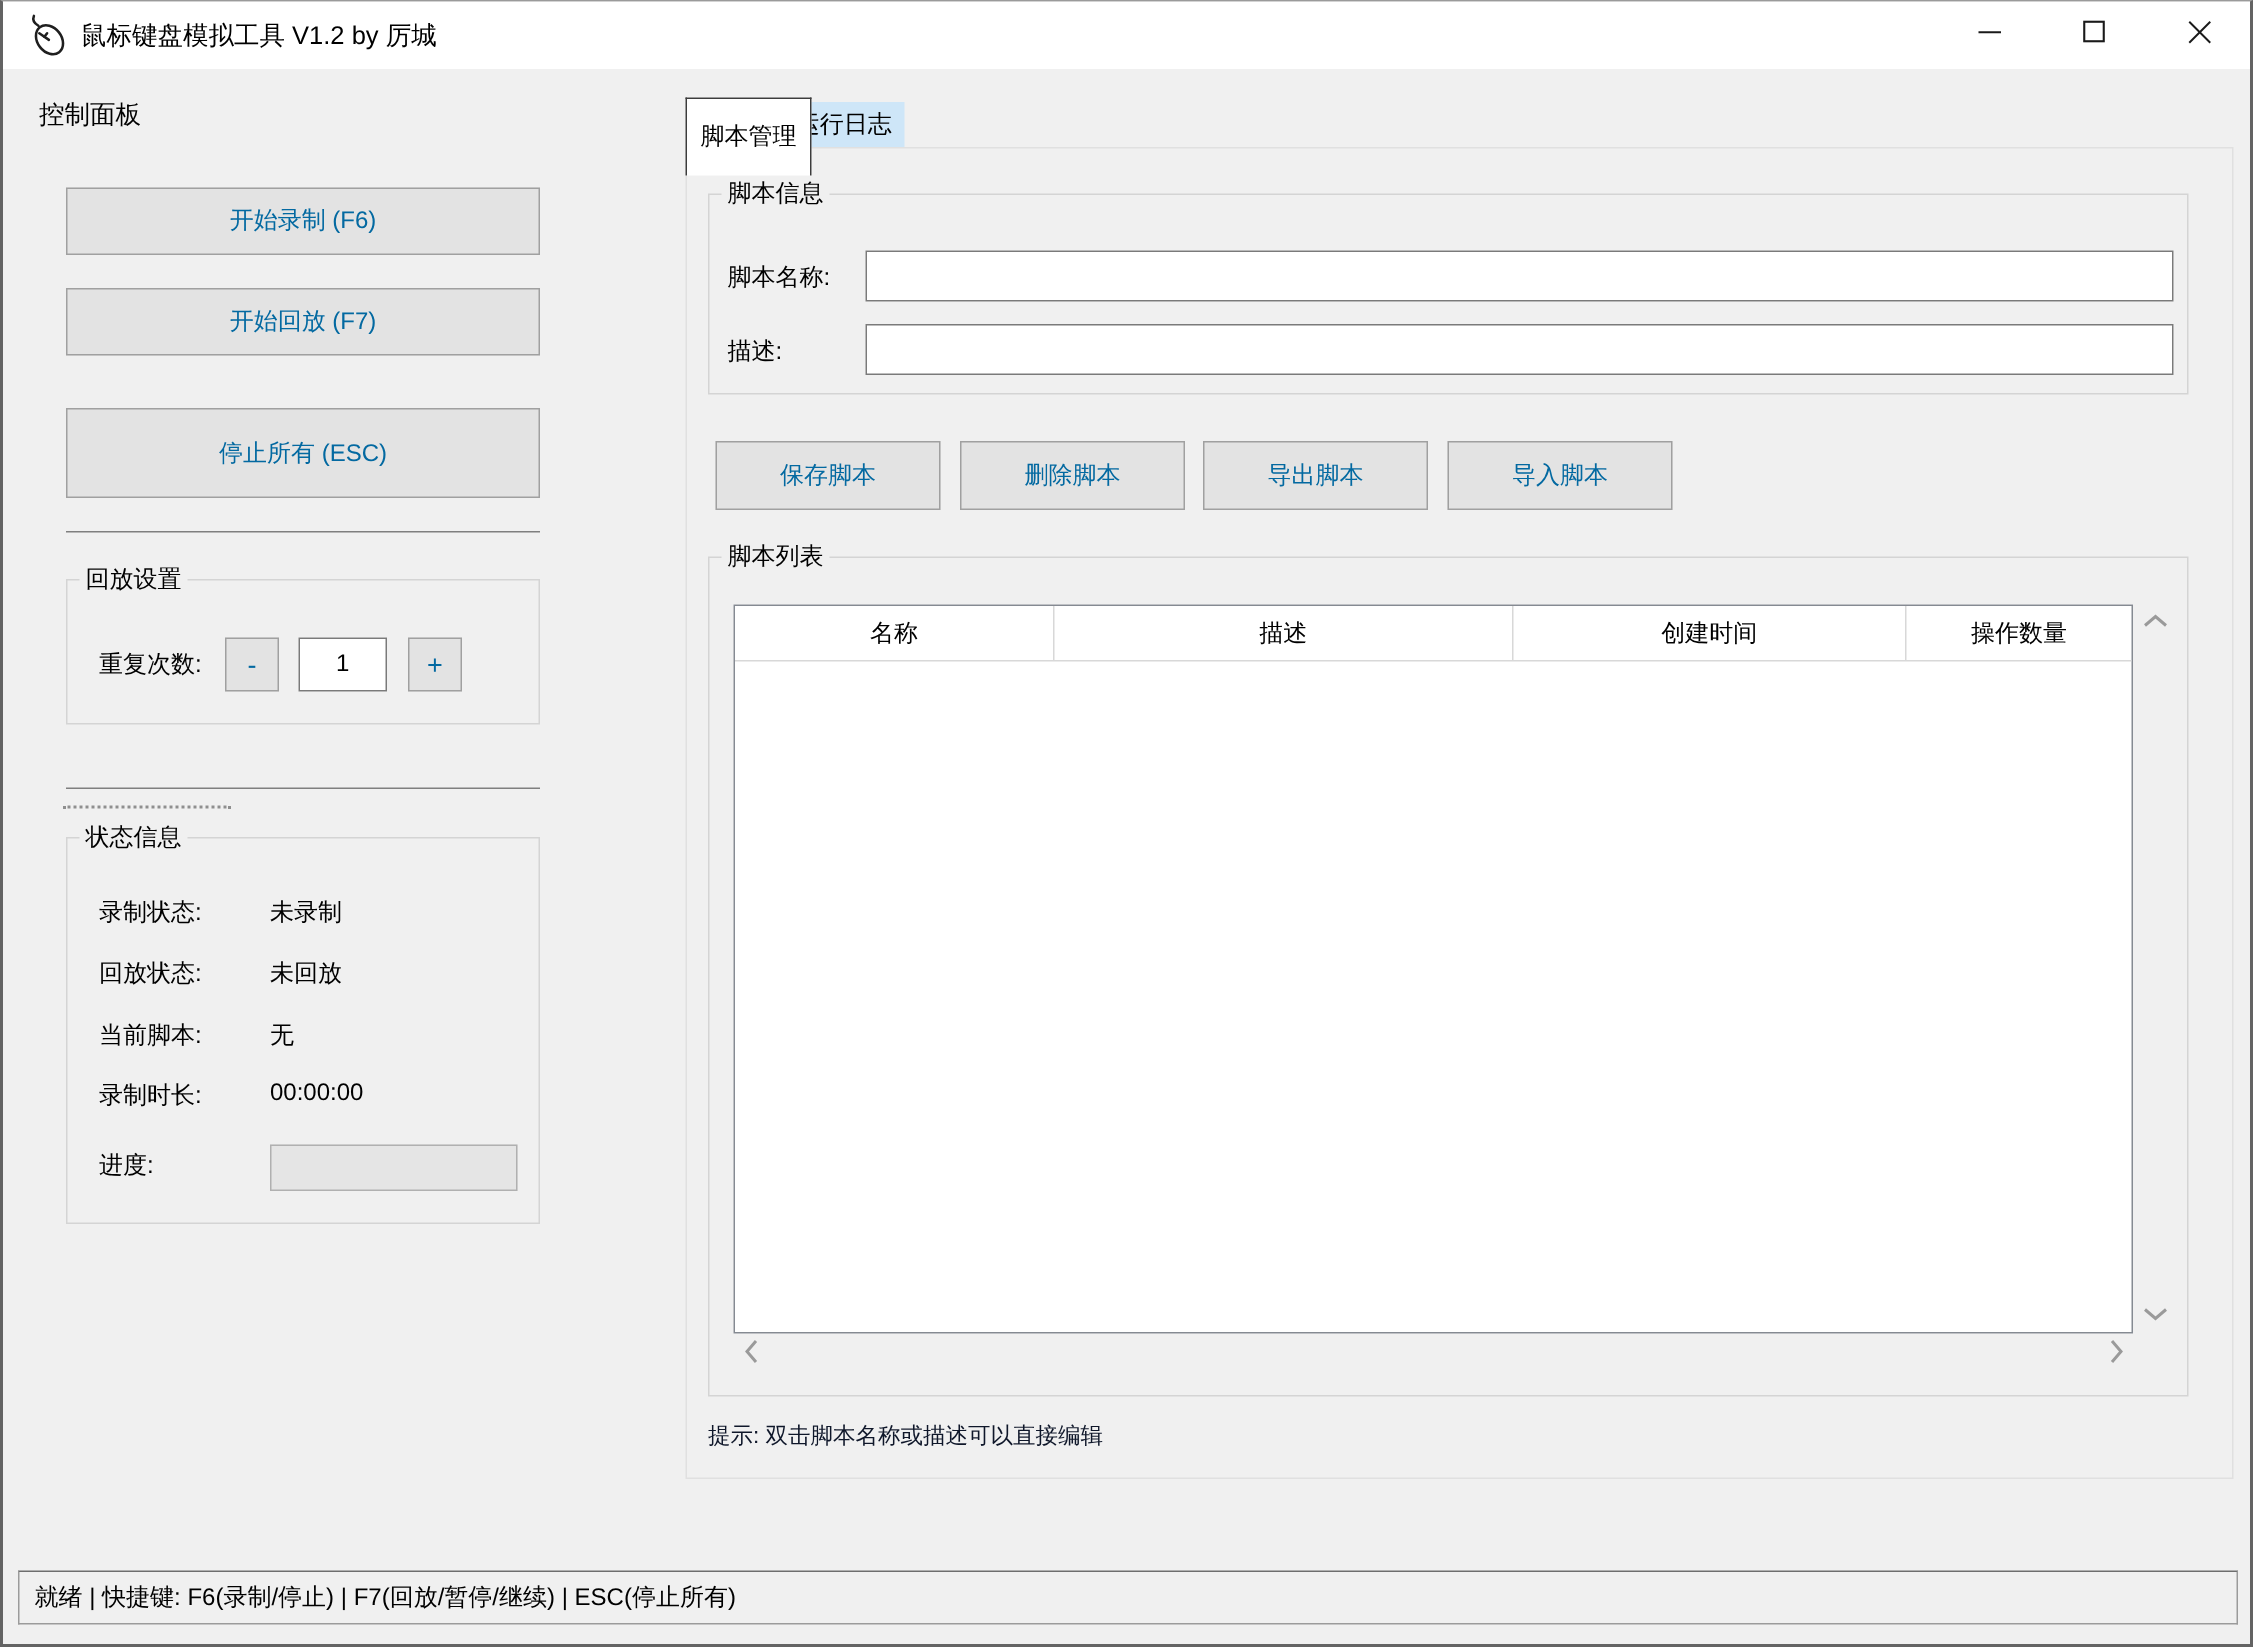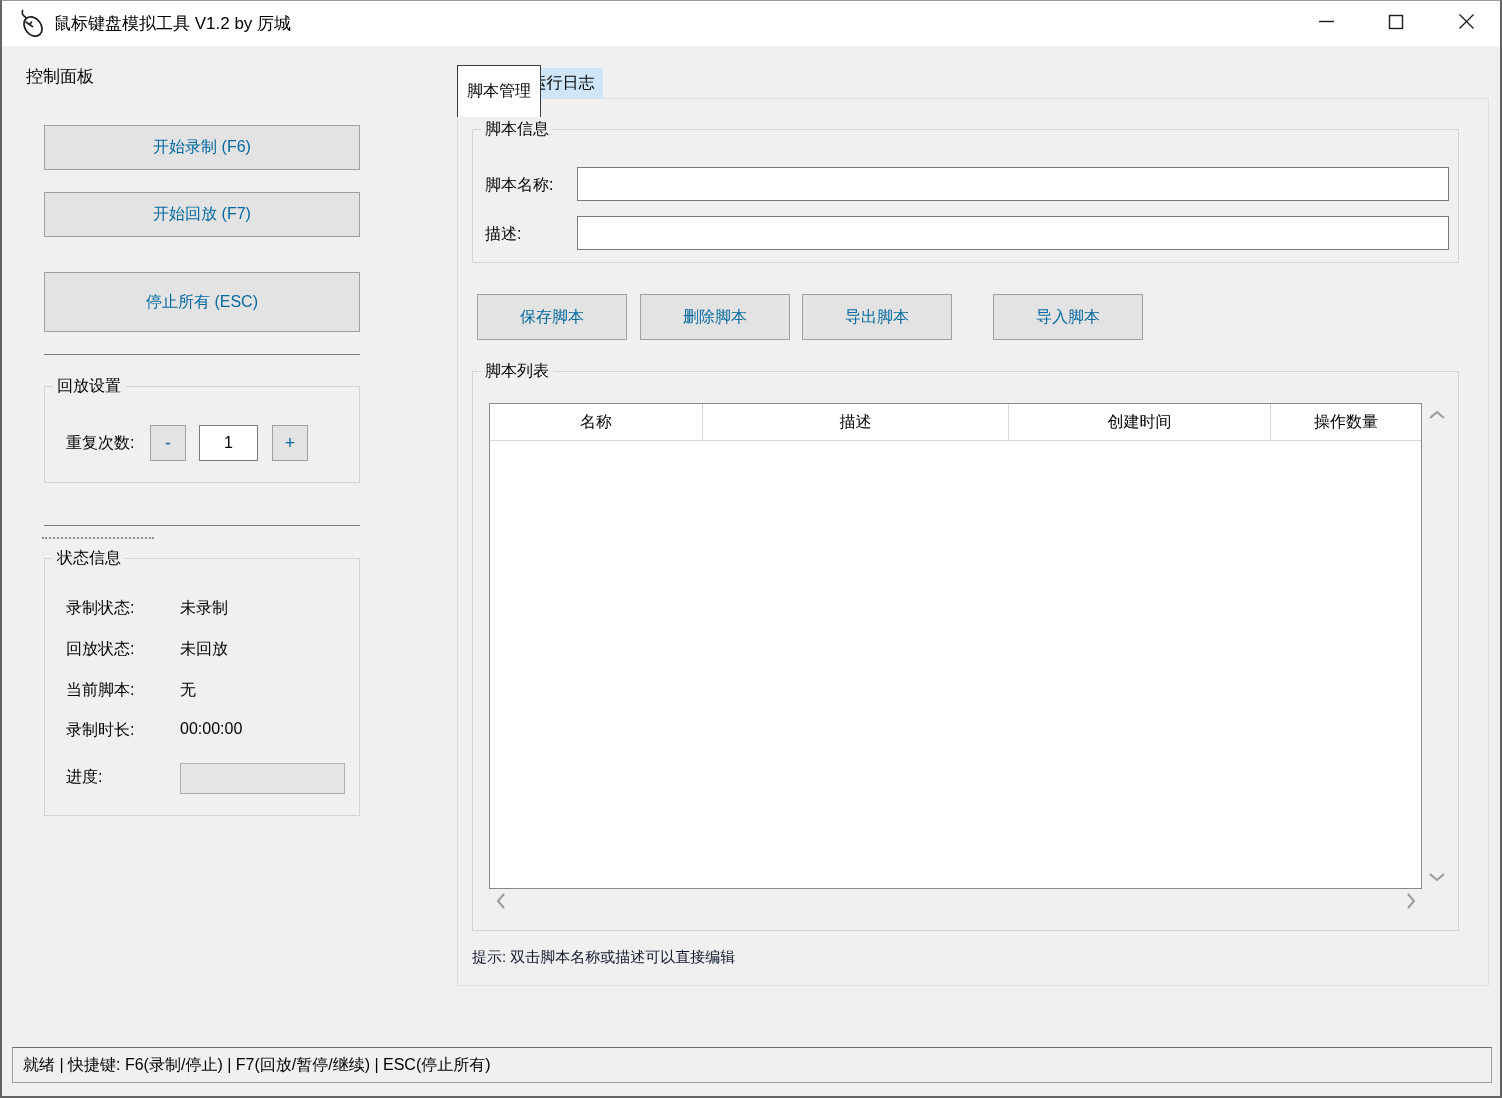--- a/index.html
+++ b/index.html
@@ -57,21 +57,21 @@
   .tab-panel { position:absolute; left:455px; top:97px; width:1032px; height:888px; border:1px solid #e0e0e0; background:#f0f0f0; }
 
   .gb-info { left:470px; top:128px; width:987px; height:134px; }
   .name-lbl { left:483px; top:174px; }
   .desc-lbl { left:483px; top:223px; }
   .name-input { left:575px; top:166px; width:872px; height:34px; }
   .desc-input { left:575px; top:215px; width:872px; height:34px; }
 
   .act-btn { top:293px; width:150px; height:46px; }
   .act-save   { left:475px; } .act-delete { left:638px; }
-  .act-export { left:800px; } .act-import { left:963px;margin-left:28px; }
+  .act-export { left:800px; } .act-import { left:963px; }
 
   .gb-list { left:470px; top:370px; width:987px; height:560px; }
   .script-table { position:absolute; left:487px; top:402px; width:933px; height:486px; background:#ffffff; border:1px solid #858a92; }
   .thead { display:flex; height:37px; border-bottom:1px solid #d8d8d8; }
   .th { display:flex; align-items:center; justify-content:center; font-size:16px; }
   .th1 { width:213px; border-right:1px solid #d8d8d8; }
   .th2 { width:306px; border-right:1px solid #d8d8d8; }
   .th3 { width:262px; border-right:1px solid #d8d8d8; }
   .th4 { flex:1; }
   .tbody { position:absolute; left:0; top:38px; right:0; bottom:0; }

